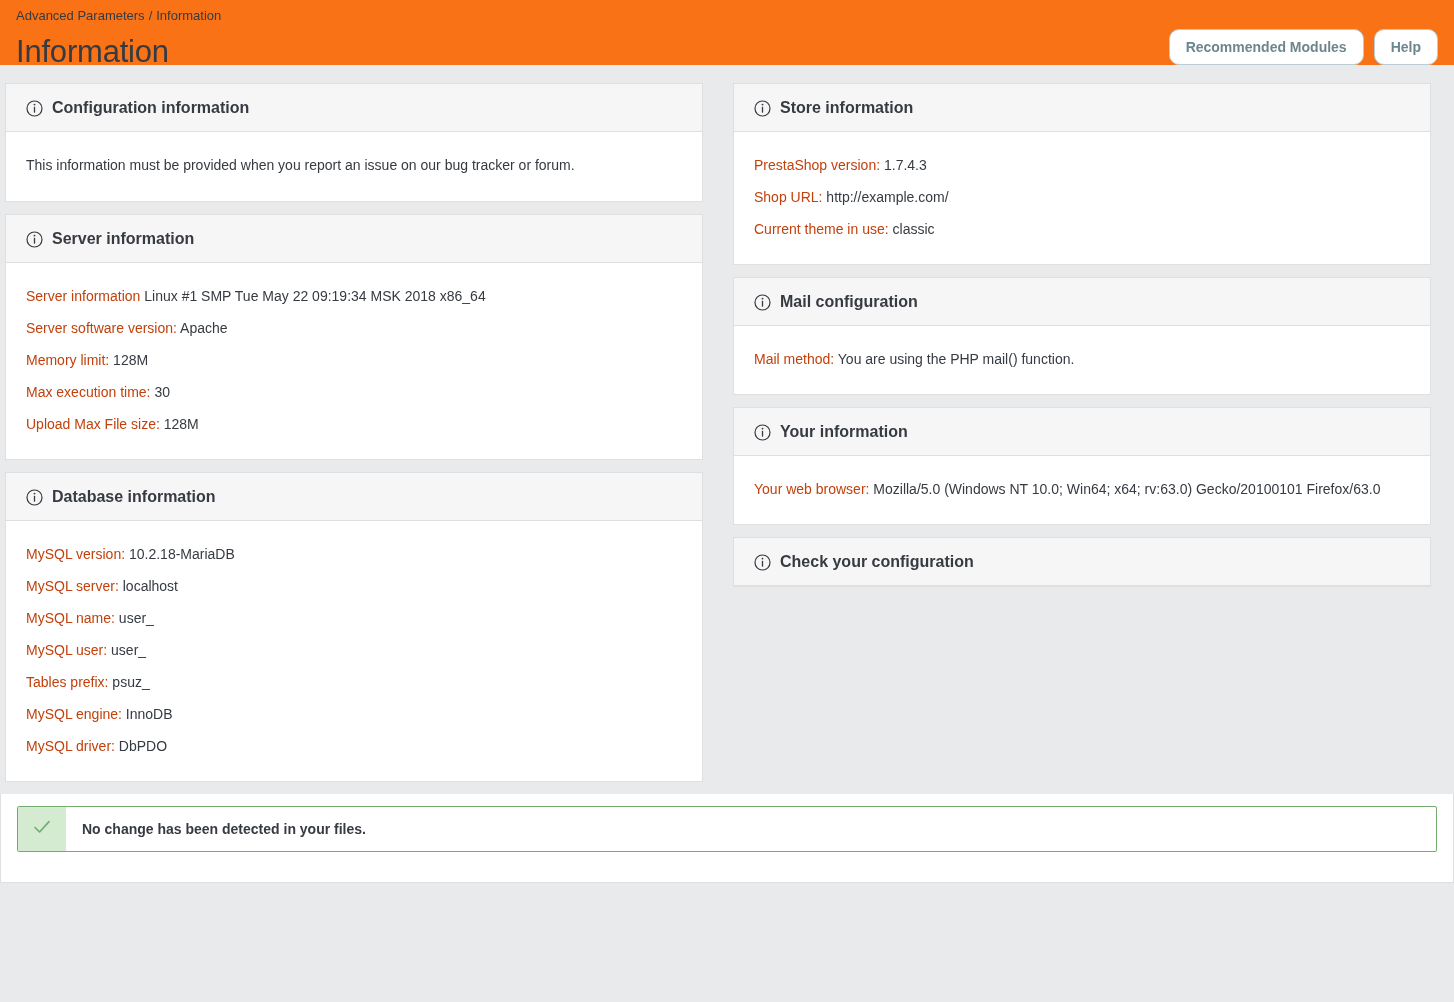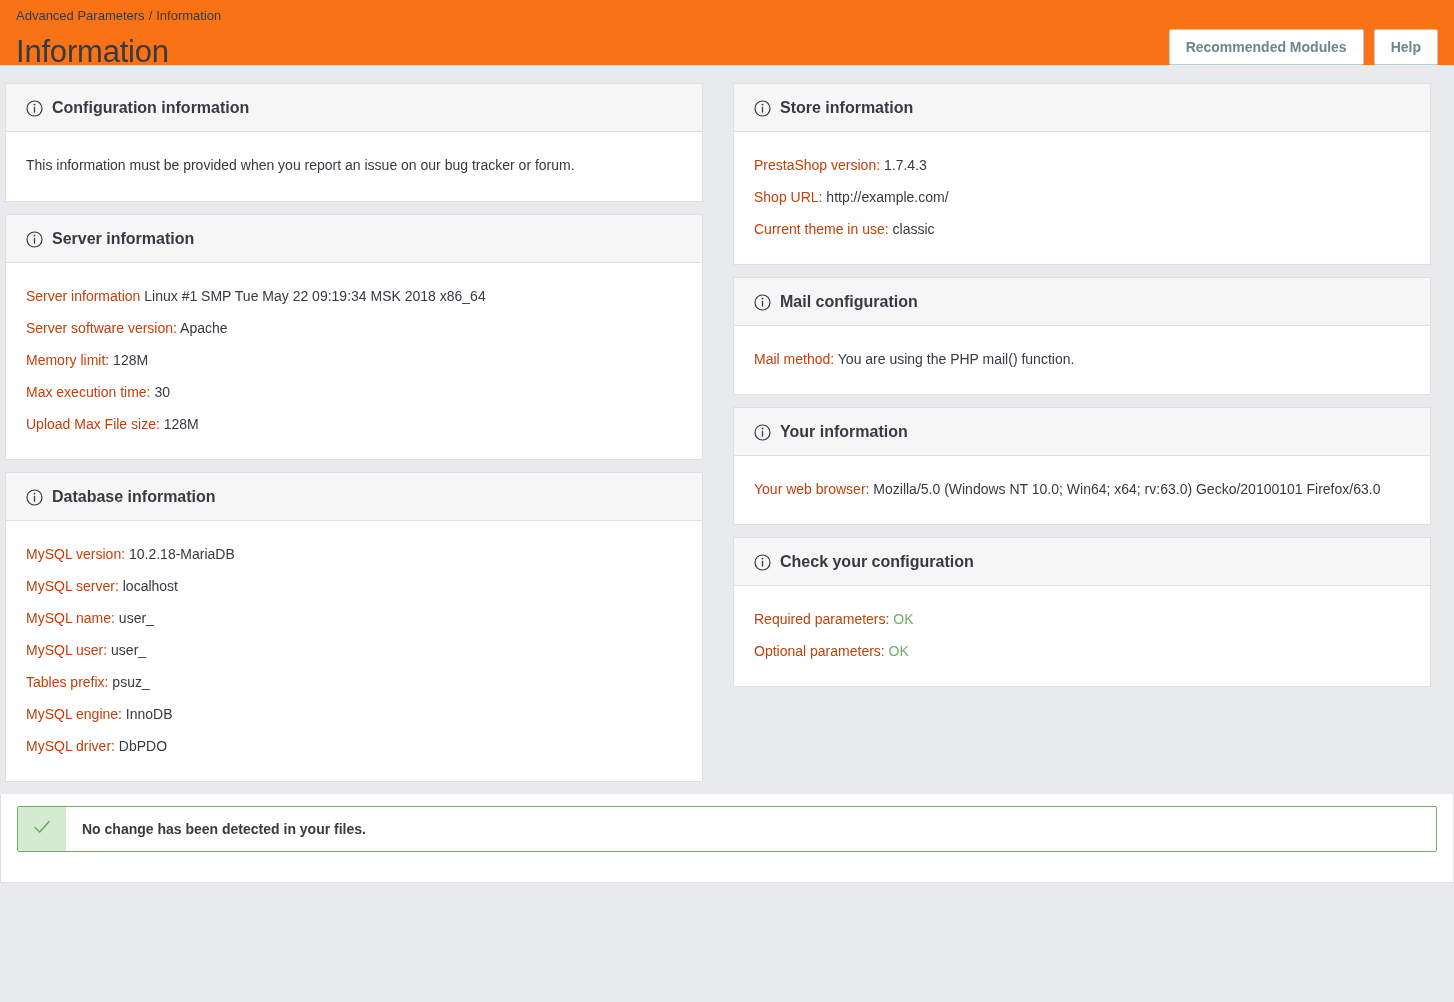--- a/index.html
+++ b/index.html
@@ -49,21 +49,21 @@
   }
   .hdr-btn {
     background: #ffffff;
     border: 1px solid #bbcdd2;
     color: #6c868e;
     font-size: 14px;
     font-weight: 600;
     padding: 0 16px;
     height: 36px;
     line-height: 34px;
-    border-radius: 2px;
+    border-radius: 10px;
     cursor: pointer;
     font-family: "Liberation Sans", sans-serif;
     white-space: nowrap;
   }
 
   
   #content {
     padding: 0 5px;
   }
   #columns {
@@ -279,24 +279,20 @@
     <div class="panel-header">
       <span class="info-icon">
         <svg width="17" height="17" viewBox="0 0 17 17" aria-hidden="true">
           <circle cx="8.5" cy="8.5" r="7.5" fill="none" stroke="#363a41" stroke-width="1.2"></circle>
           <circle cx="8.5" cy="4.6" r="0.95" fill="#363a41"></circle>
           <rect x="7.85" y="6.7" width="1.3" height="6" rx="0.4" fill="#363a41"></rect>
         </svg>
       </span>
       <span class="panel-title">Check your configuration</span>
     </div>
-    <div class="panel-body">
-            <p class="kv"><span class="k">Required parameters:</span><span class="v ok"> OK</span></p>
-            <p class="kv"><span class="k">Optional parameters:</span><span class="v ok"> OK</span></p>
-          </div>
   </div>
 </div>
   </div>
 </div>
 
 <div id="alert-wrapper">
   <div class="alert-success">
     <div class="alert-icon-box">
       <span>
         <svg width="22" height="22" viewBox="0 0 22 22" aria-hidden="true">

